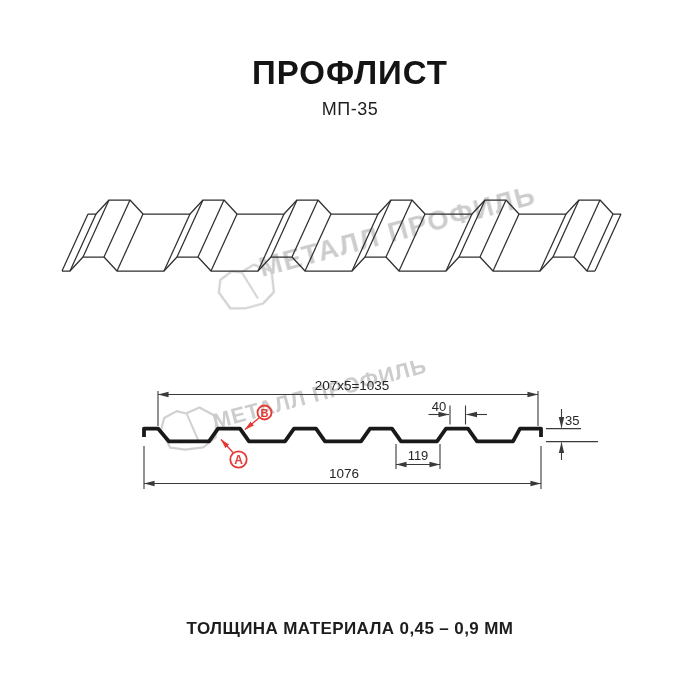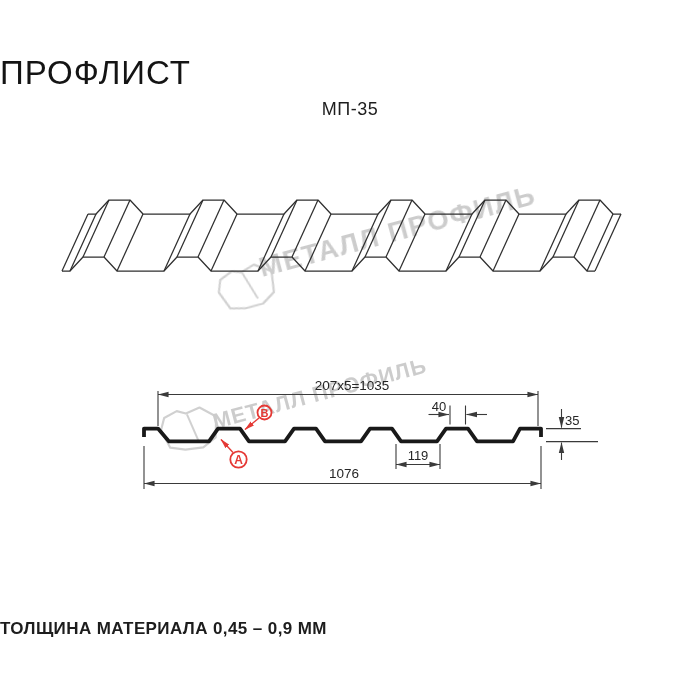--- a/index.html
+++ b/index.html
@@ -1,29 +1,29 @@
 <!DOCTYPE html>
 <html><head>
 <meta charset="utf-8">
 <style>
   html,body{margin:0;padding:0;background:#ffffff;}
   .page{
     position:relative;width:700px;height:700px;background:#ffffff;overflow:hidden;
     font-family:"Liberation Sans",sans-serif;color:#161616;
   }
   .hdr-title{
-    position:absolute;top:54px;left:0;width:700px;text-align:left;margin:0;
-    font-size:33px;font-weight:400;letter-spacing:1px;color:#141414;
+    position:absolute;top:54px;left:0;width:700px;text-align:center;margin:0;
+    font-size:33px;font-weight:700;letter-spacing:1px;color:#141414;
   }
   .hdr-sub{
     position:absolute;top:99px;left:0;width:700px;text-align:center;
     font-size:18px;font-weight:400;letter-spacing:0.5px;color:#1d1d1d;
   }
   .footer-note{
-    position:absolute;top:619px;left:0;width:700px;
+    position:absolute;top:619px;left:0;width:700px;text-align:center;
     font-size:17px;font-weight:700;letter-spacing:0.4px;color:#1d1d1d;
   }
   svg{position:absolute;left:0;top:0;}
   .wm-text{font-family:"Liberation Sans",sans-serif;font-weight:700;fill:#c7c7c7;}
   .dim-line{stroke:#3a3a3a;stroke-width:1.1;fill:none;}
   .dim-text{font-size:13.5px;fill:#262626;font-family:"Liberation Sans",sans-serif;}
   .dim-text-sm{font-size:13px;fill:#262626;font-family:"Liberation Sans",sans-serif;}
   .profile-thick{stroke:#191919;stroke-width:3.8;fill:none;stroke-linejoin:round;stroke-linecap:square;}
   .red-callout{stroke:#e53935;fill:none;}
   .red-letter{fill:#e53935;font-weight:700;font-family:"Liberation Sans",sans-serif;}

